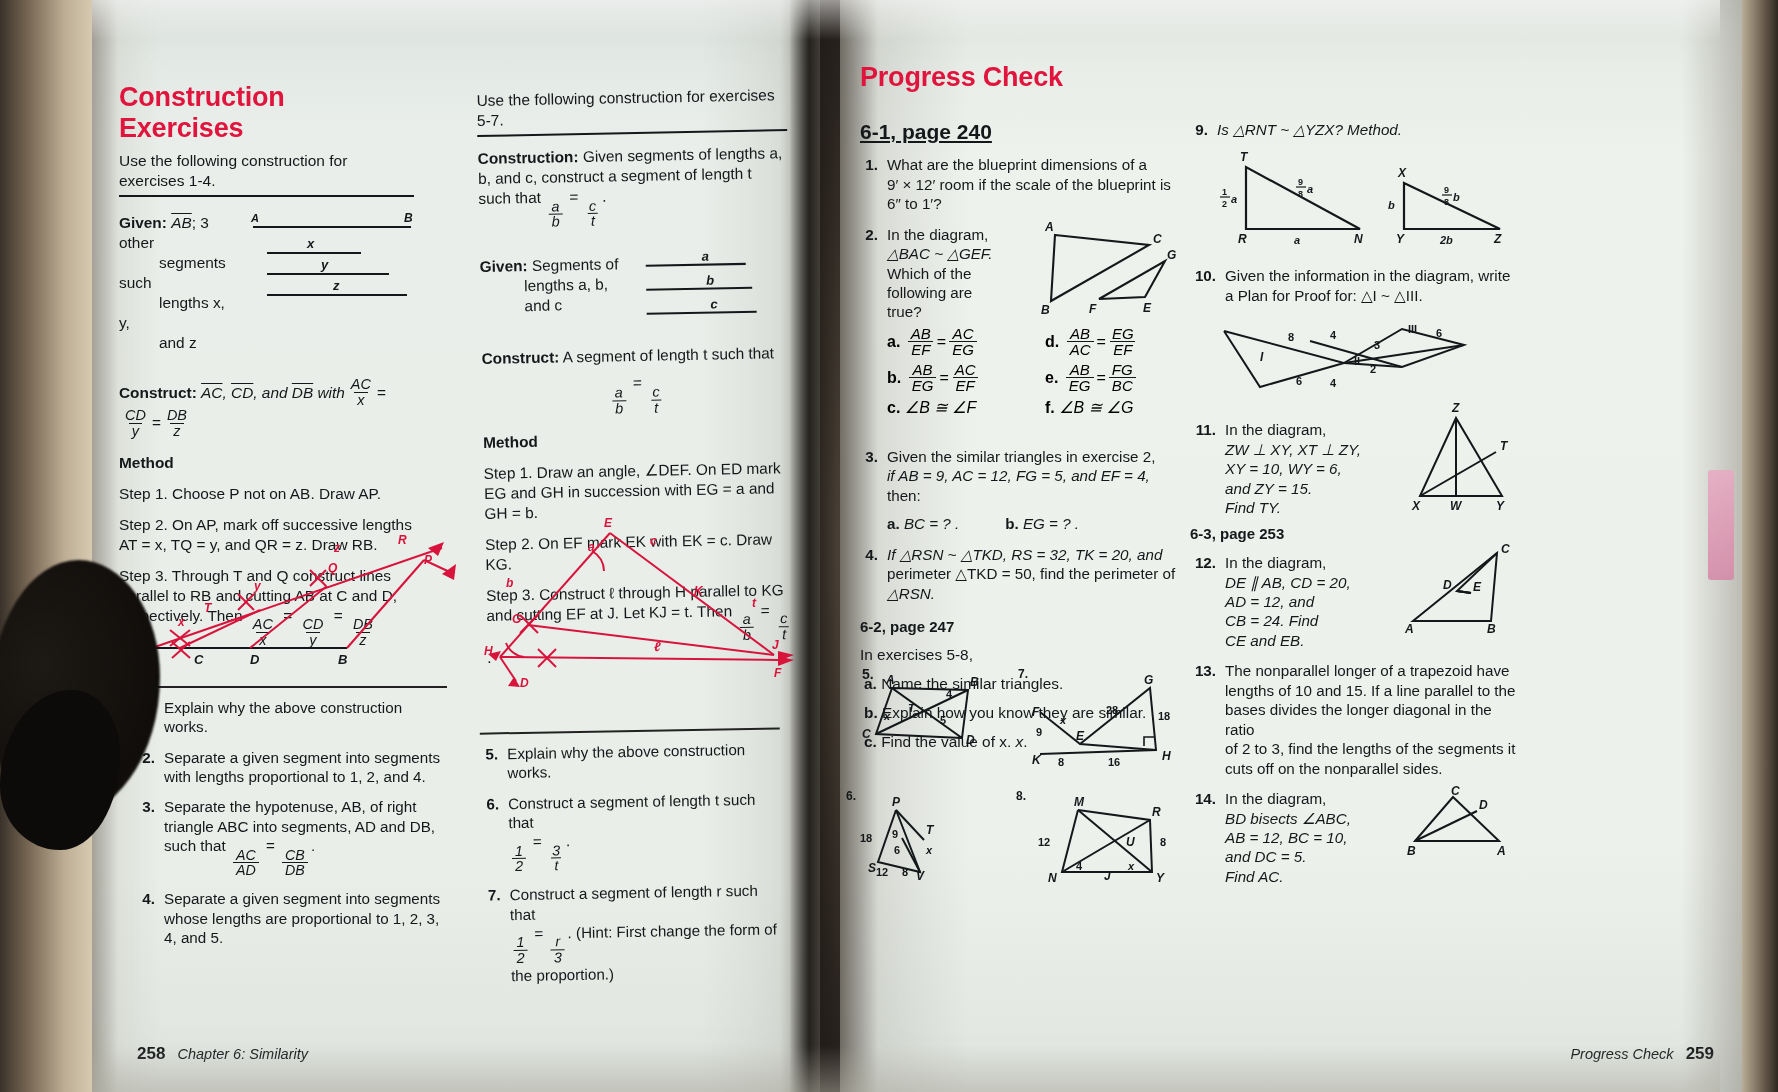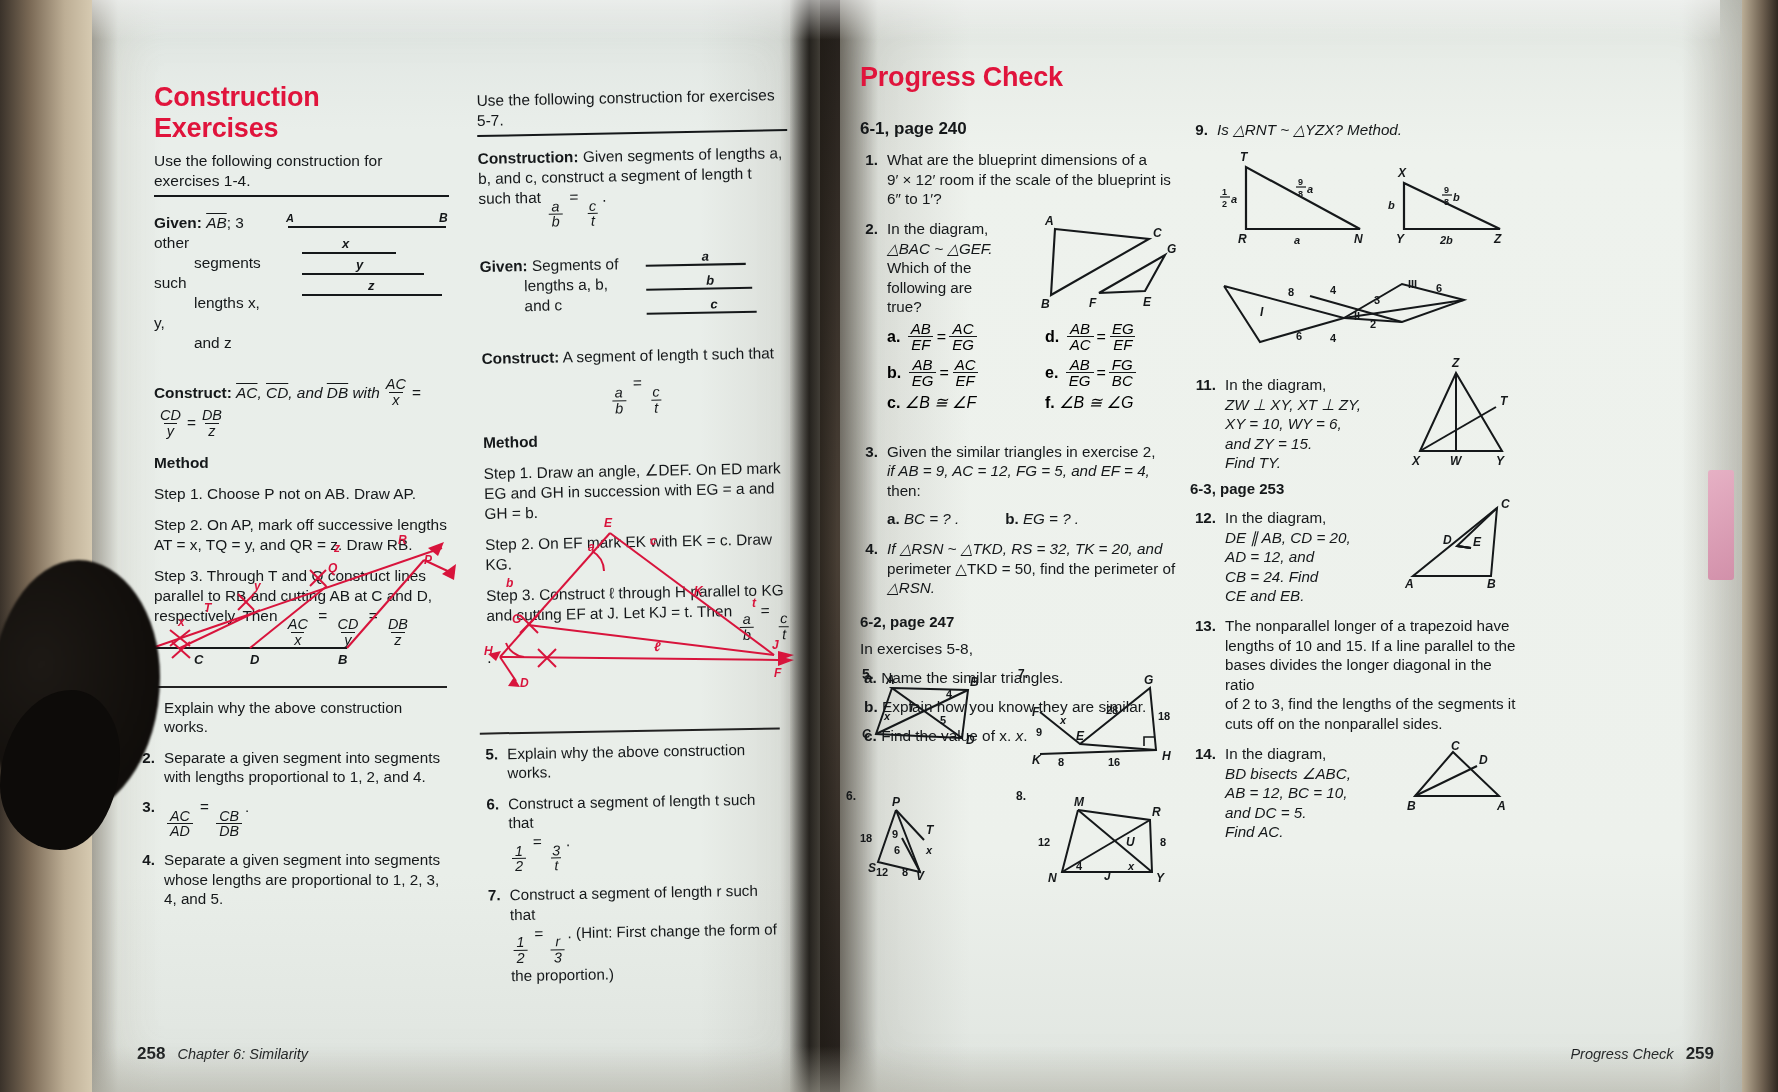--- a/index.html
+++ b/index.html
@@ -133,21 +133,21 @@
 </head>
 <body>
 
 <div class="book">
   <div class="table-bg"></div>
   <div class="edge-left"></div>
   <div class="edge-right"></div>
 
   <div class="page page-left">
 
-    <div class="col" style="left:62px; top:82px; width:295px;">
+    <div class="col" style="left:27px; top:82px; width:295px;">
       <h1 class="red">Construction Exercises</h1>
       <div class="sub-rule">Use the following construction for exercises 1-4.</div>
       <div class="hr"></div>
 
 
       <div style="display:flex; gap:10px; margin-top:16px;">
         <div style="width:128px;">
           <p class="body" style="margin:0;">
             <span class="bold">Given:</span>
             <span class="ital"><span class="ovl">AB</span></span><span>; 3 other</span><br>
@@ -255,20 +255,21 @@
             <span class="num">1.</span>
             <span class="txt">Explain why the above construction works.</span>
           </li>
         <li>
             <span class="num">2.</span>
             <span class="txt">Separate a given segment into segments with lengths proportional to 1, 2, and 4.</span>
           </li>
         <li>
           <span class="num">3.</span>
           <span class="txt">
+            <span>Separate the hypotenuse, AB, of right triangle ABC into segments, AD and DB, such that</span>
             <span class="frac ital">
                 <span class="n">AC</span>
                 <span class="d">AD</span>
               </span>
             <span>=</span>
             <span class="frac ital">
                 <span class="n">CB</span>
                 <span class="d">DB</span>
               </span><span>.</span>
           </span>
@@ -431,21 +432,21 @@
       <span class="pg-num">258</span>
       &nbsp;&nbsp;<span class="ital">Chapter 6: Similarity</span>
     </div>
   </div>
 
   <div class="page page-right">
 
     <h1 class="red" style="position:absolute; left:20px; top:62px; font-size:27px;">Progress Check</h1>
 
     <div class="col" style="left:20px; top:118px; width:320px;">
-      <p class="body bold" style="font-size:17px; margin-bottom:10px;">6-1, page 240</p>
+      <p class="body bold" style="font-size:21px; margin-bottom:10px;text-decoration:underline;">6-1, page 240</p>
 
       <ul class="ol">
         <li>
           <span class="num">1.</span>
           <span class="txt">
             <span>What are the blueprint dimensions of a</span><br>
             <span>9′ × 12′ room if the scale of the blueprint is</span><br>
             <span>6″ to 1′?</span>
           </span>
         </li>
@@ -684,20 +685,29 @@
           <g>
             <text x="62" y="48" font-size="9" font-weight="bold" fill="#15181a">9</text>
             <line x1="60" y1="50" x2="70" y2="50" stroke="#15181a" stroke-width="1.2"></line>
             <text x="62" y="60" font-size="9" font-weight="bold" fill="#15181a">8</text>
             <text x="71" y="56" font-size="11" font-weight="bold" font-style="italic" fill="#15181a">b</text>
           </g>
           <text x="58" y="99" font-size="11" font-weight="bold" font-style="italic" fill="#15181a">2b</text>
         </svg>
       </div>
 
+      <ul class="ol">
+        <li style="margin-bottom:6px;">
+          <span class="num" style="min-width:26px;">10.</span>
+          <span class="txt">
+            <span>Given the information in the diagram, write</span><br>
+            <span>a Plan for Proof for: △I ~ △III.</span>
+          </span>
+        </li>
+      </ul>
       <div style="padding-left:24px; margin-bottom:14px;">
         <svg width="280" height="95" viewBox="0 0 280 95">
           <polyline points="10,20 130,52 46,76 10,20" fill="none" stroke="#15181a" stroke-width="2"></polyline>
           <polyline points="130,52 188,18 250,34 188,56 130,52" fill="none" stroke="#15181a" stroke-width="2"></polyline>
           <line x1="130" y1="52" x2="250" y2="34" stroke="#15181a" stroke-width="2"></line>
           <line x1="96" y1="30" x2="188" y2="56" stroke="#15181a" stroke-width="2"></line>
           <text x="46" y="50" font-size="12" font-weight="bold" font-style="italic" fill="#15181a">I</text>
           <text x="140" y="54" font-size="11" font-weight="bold" fill="#15181a">II</text>
           <text x="194" y="22" font-size="11" font-weight="bold" fill="#15181a">III</text>
           <text x="74" y="30" font-size="11" font-weight="bold" fill="#15181a">8</text>

